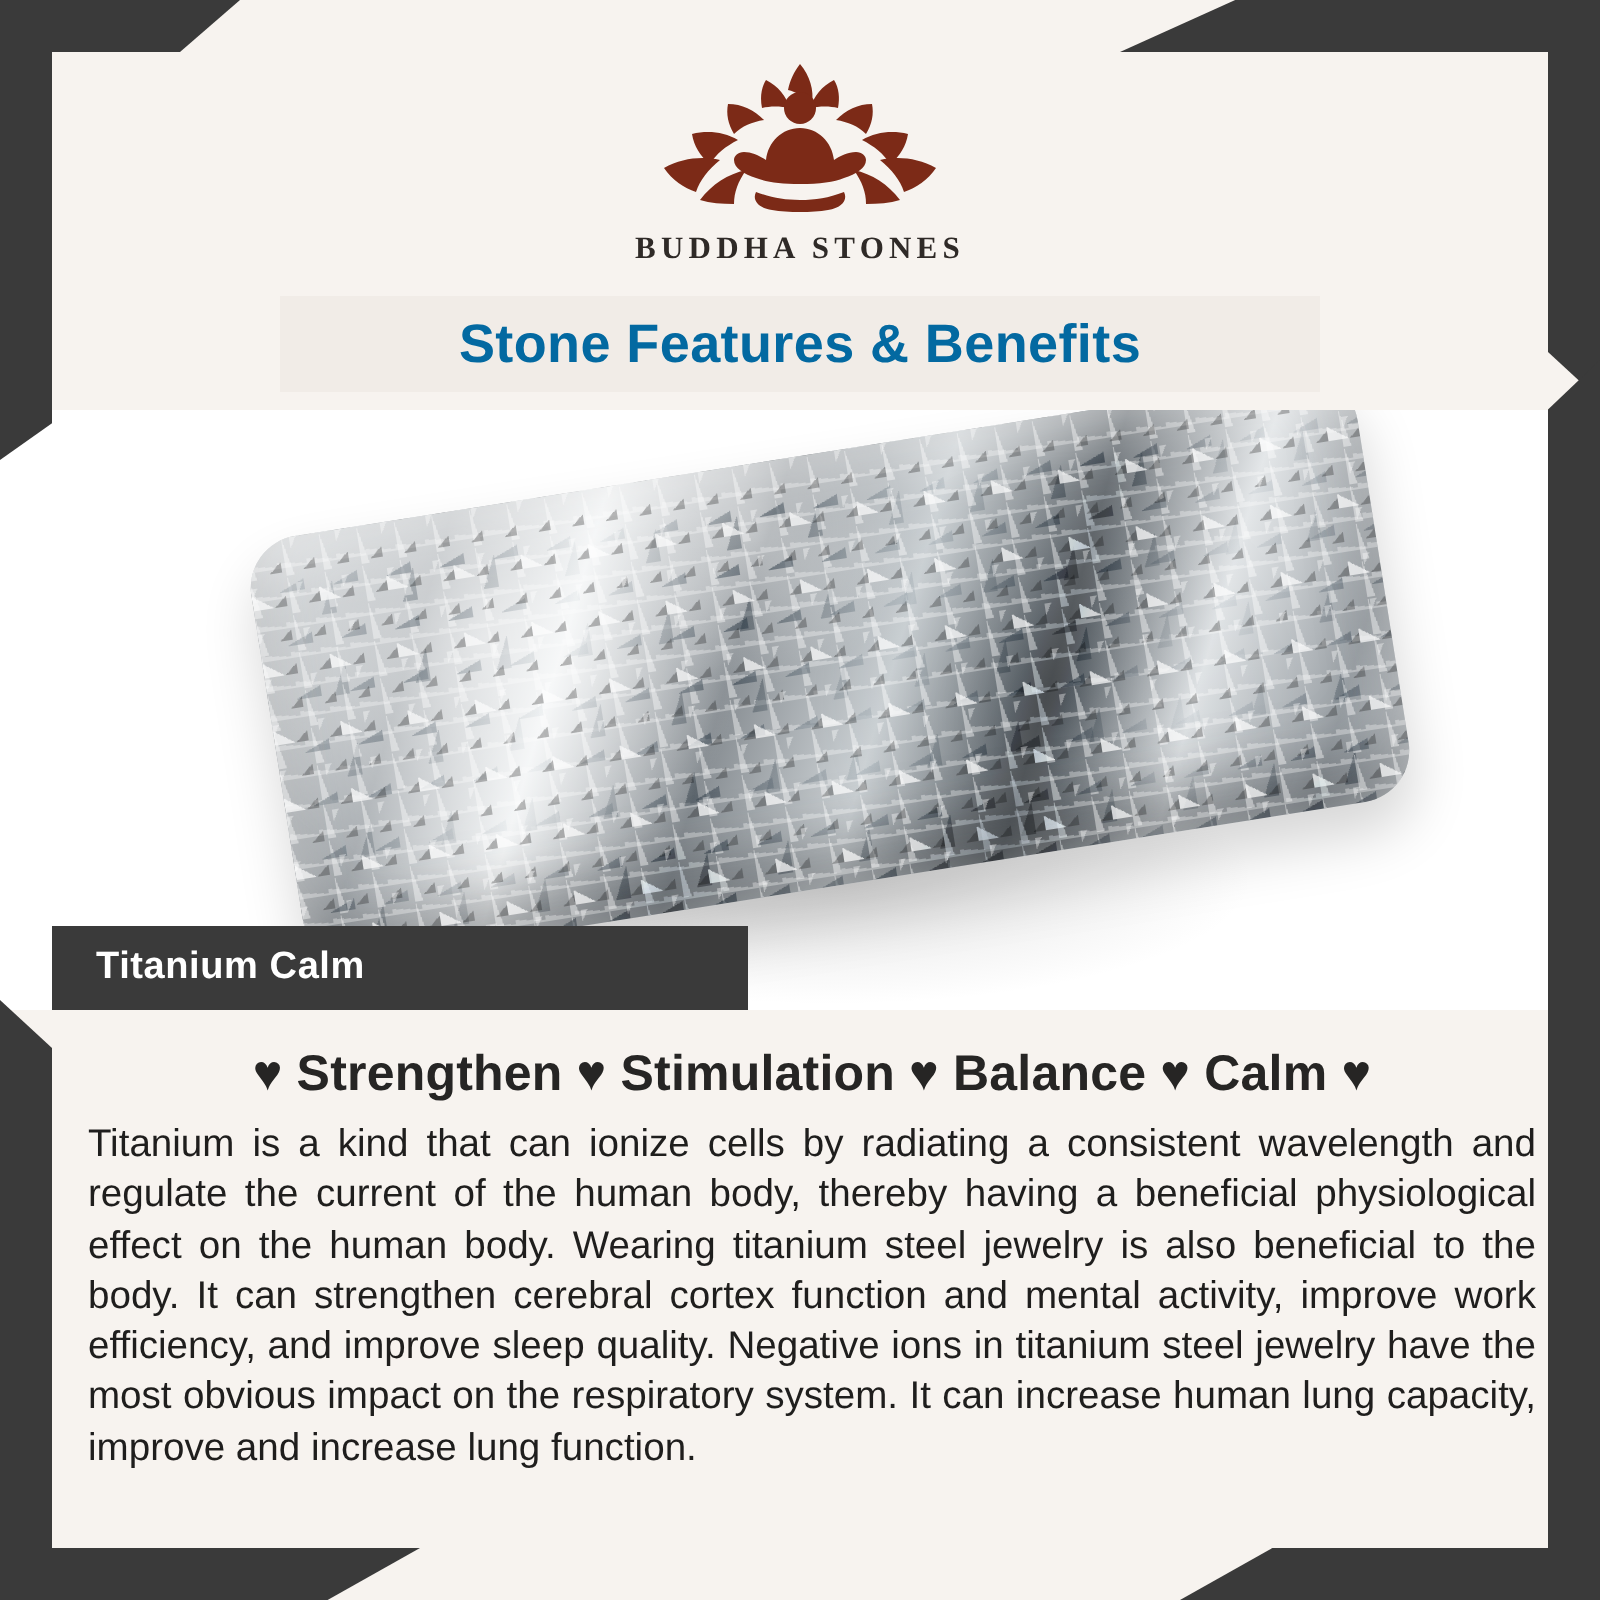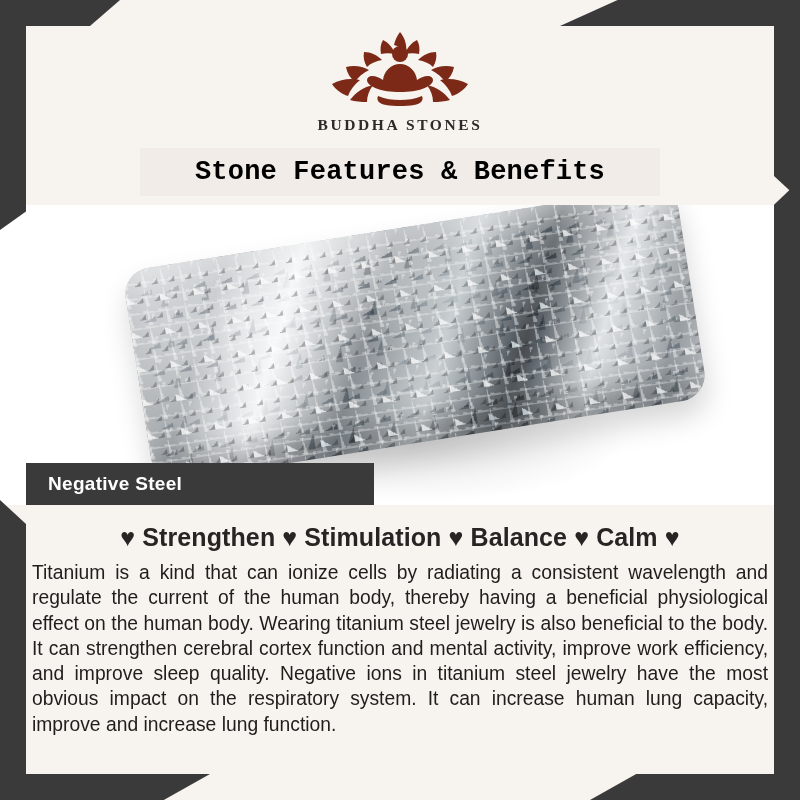--- a/index.html
+++ b/index.html
@@ -108,23 +108,23 @@
     height: 48px;
     background: #f1ece7;
     display: flex;
     align-items: center;
     justify-content: center;
   }
   .title-band h1 {
     margin: 4px;
     font-size: 27px;
     font-weight: bold;
-    color: #000000;
+    color: #0369a1;
     letter-spacing: 0.2px;
-    font-family: Liberation Mono, monospace;
+    font-family: Liberation Sans, sans-serif;
   }
 
   
   .photo {
     position: relative;
     height: 300px;
     background: #ffffff;
     overflow: hidden;
   }
   .photo-inner {
@@ -191,21 +191,21 @@
   .name-bar span {
     color: #ffffff;
     font-size: 19px;
     font-weight: bold;
     letter-spacing: 0.3px;
   }
 
   
   .benefits {
     background: #f7f3ef;
-    padding: 18px 30px 14px 30px;
+    padding: 18px 30px 14px 42px;
     min-height: 295px;
     box-sizing: border-box;
   }
   .keywords {
     text-align: center;
     font-size: 25px;
     font-weight: bold;
     color: #262524;
     letter-spacing: 0.1px;
     margin-bottom: 8px;
@@ -265,21 +265,21 @@
   </div>
 
   <div class="photo">
     <div class="photo-inner">
       <div class="ti-bar">
         <div class="ti-facets"></div>
         <div class="ti-facets2"></div>
       </div>
     </div>
     <div class="name-bar">
-      <span>Negative Steel</span>
+      <span>Titanium Calm</span>
     </div>
   </div>
 
   <div class="benefits">
     <div class="keywords">♥ Strengthen ♥ Stimulation ♥ Balance ♥ Calm ♥</div>
     <p class="body-text">Titanium is a kind that can ionize cells by radiating a consistent wavelength and regulate the current of the human body, thereby having a beneficial physiological effect on the human body. Wearing titanium steel jewelry is also beneficial to the body. It can strengthen cerebral cortex function and mental activity, improve work efficiency, and improve sleep quality. Negative ions in titanium steel jewelry have the most obvious impact on the respiratory system. It can increase human lung capacity, improve and increase lung function.</p>
   </div>
 
 </div>
 

